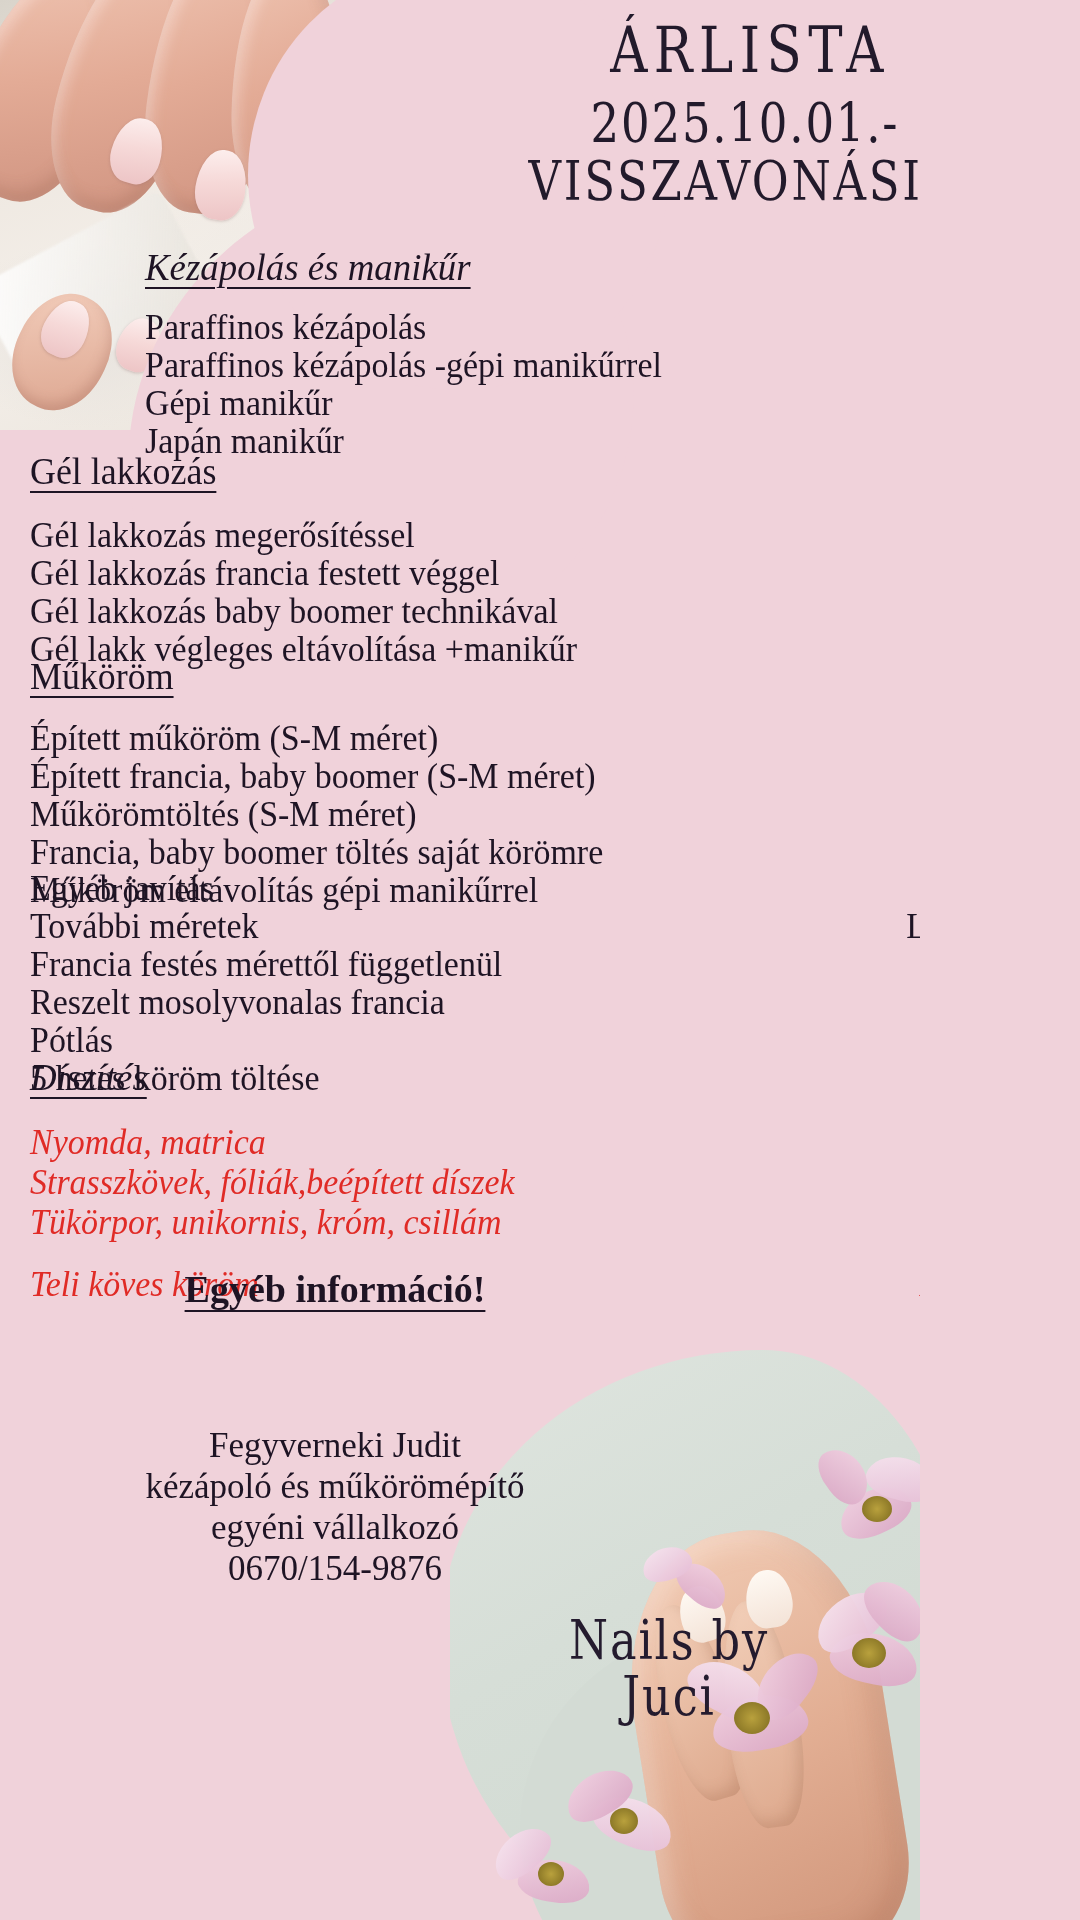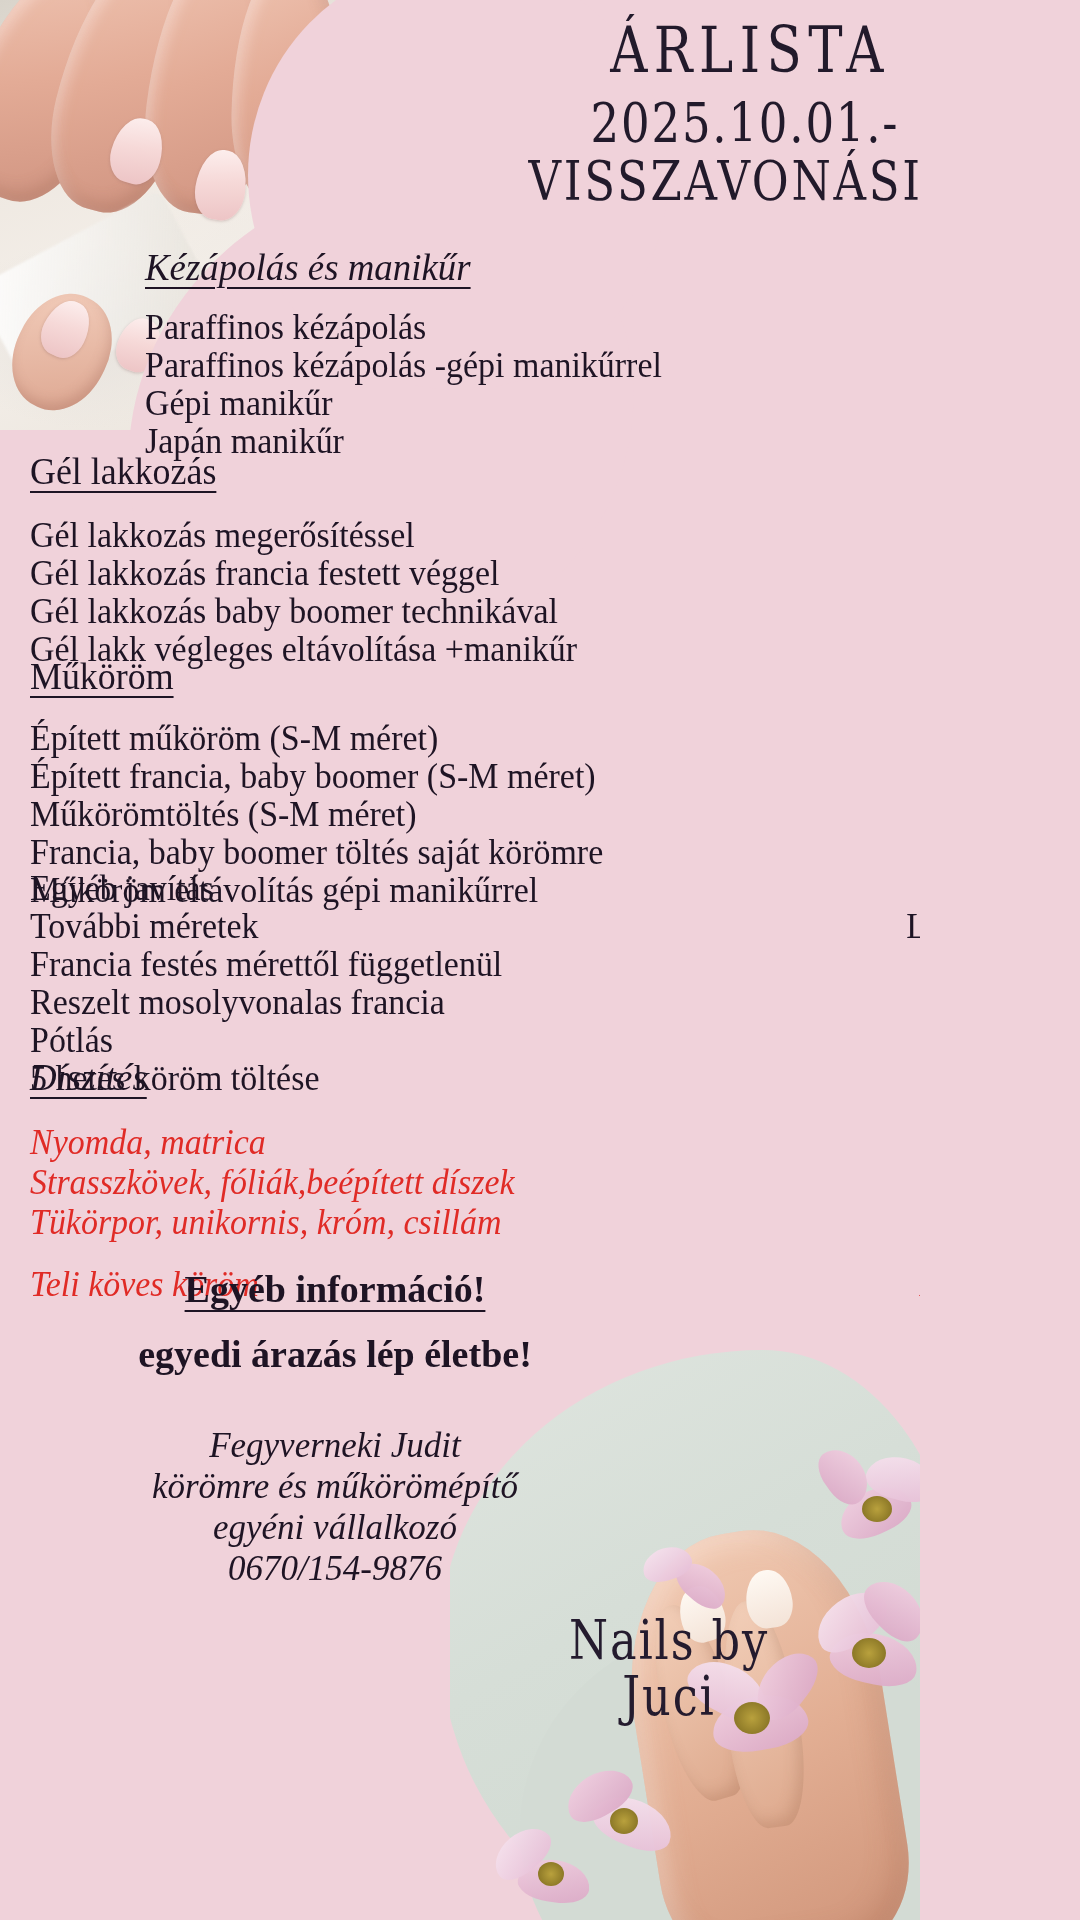--- a/index.html
+++ b/index.html
@@ -145,21 +145,21 @@
     position:absolute;left:0;top:1267px;width:670px;text-align:center;
     font-size:38px;font-weight:bold;text-decoration:underline;
     text-underline-offset:8px;text-decoration-thickness:2px;color:#1e1424;
   }
   .info-msg{
     position:absolute;left:0;top:1332px;width:670px;text-align:center;
     font-size:38px;font-weight:bold;line-height:44px;color:#1e1424;
   }
   .sign{
     position:absolute;left:0;top:1425px;width:670px;text-align:center;
-    font-style:italic;font-size:35px;line-height:41px;color:#1e1424;
+    font-size:35px;line-height:41px;color:#1e1424;
   }
 
   .logo{
     position:absolute;right:86px;bottom:196px;width:330px;text-align:center;
     font-family:"DejaVu Serif", serif;
     font-size:48px;line-height:50px;letter-spacing:2px;color:#241b2e;
     transform:scaleX(.93) scaleY(1.12);transform-origin:50% 100%;
   }
 </style>
 </head>
@@ -333,26 +333,25 @@
     </div>
     <div class="gap"></div>
     <div class="row">
       <span class="nm">Teli köves köröm</span>
       <span class="pr">1000.-/ köröm</span>
     </div>
   </div>
 
   <div class="info-head">Egyéb információ!</div>
   <div class="info-msg">
-    <div>egyedi árazás lép életbe!</div>
   </div>
 
   <div class="sign">
     <div>Fegyverneki Judit</div>
-    <div>körömre és műkörömépítő</div>
+    <div>kézápoló és műkörömépítő</div>
     <div>egyéni vállalkozó</div>
     <div>0670/154-9876</div>
   </div>
 
   <div class="logo">
     <div>Nails by</div>
     <div>Juci</div>
   </div>
 
 </div>

